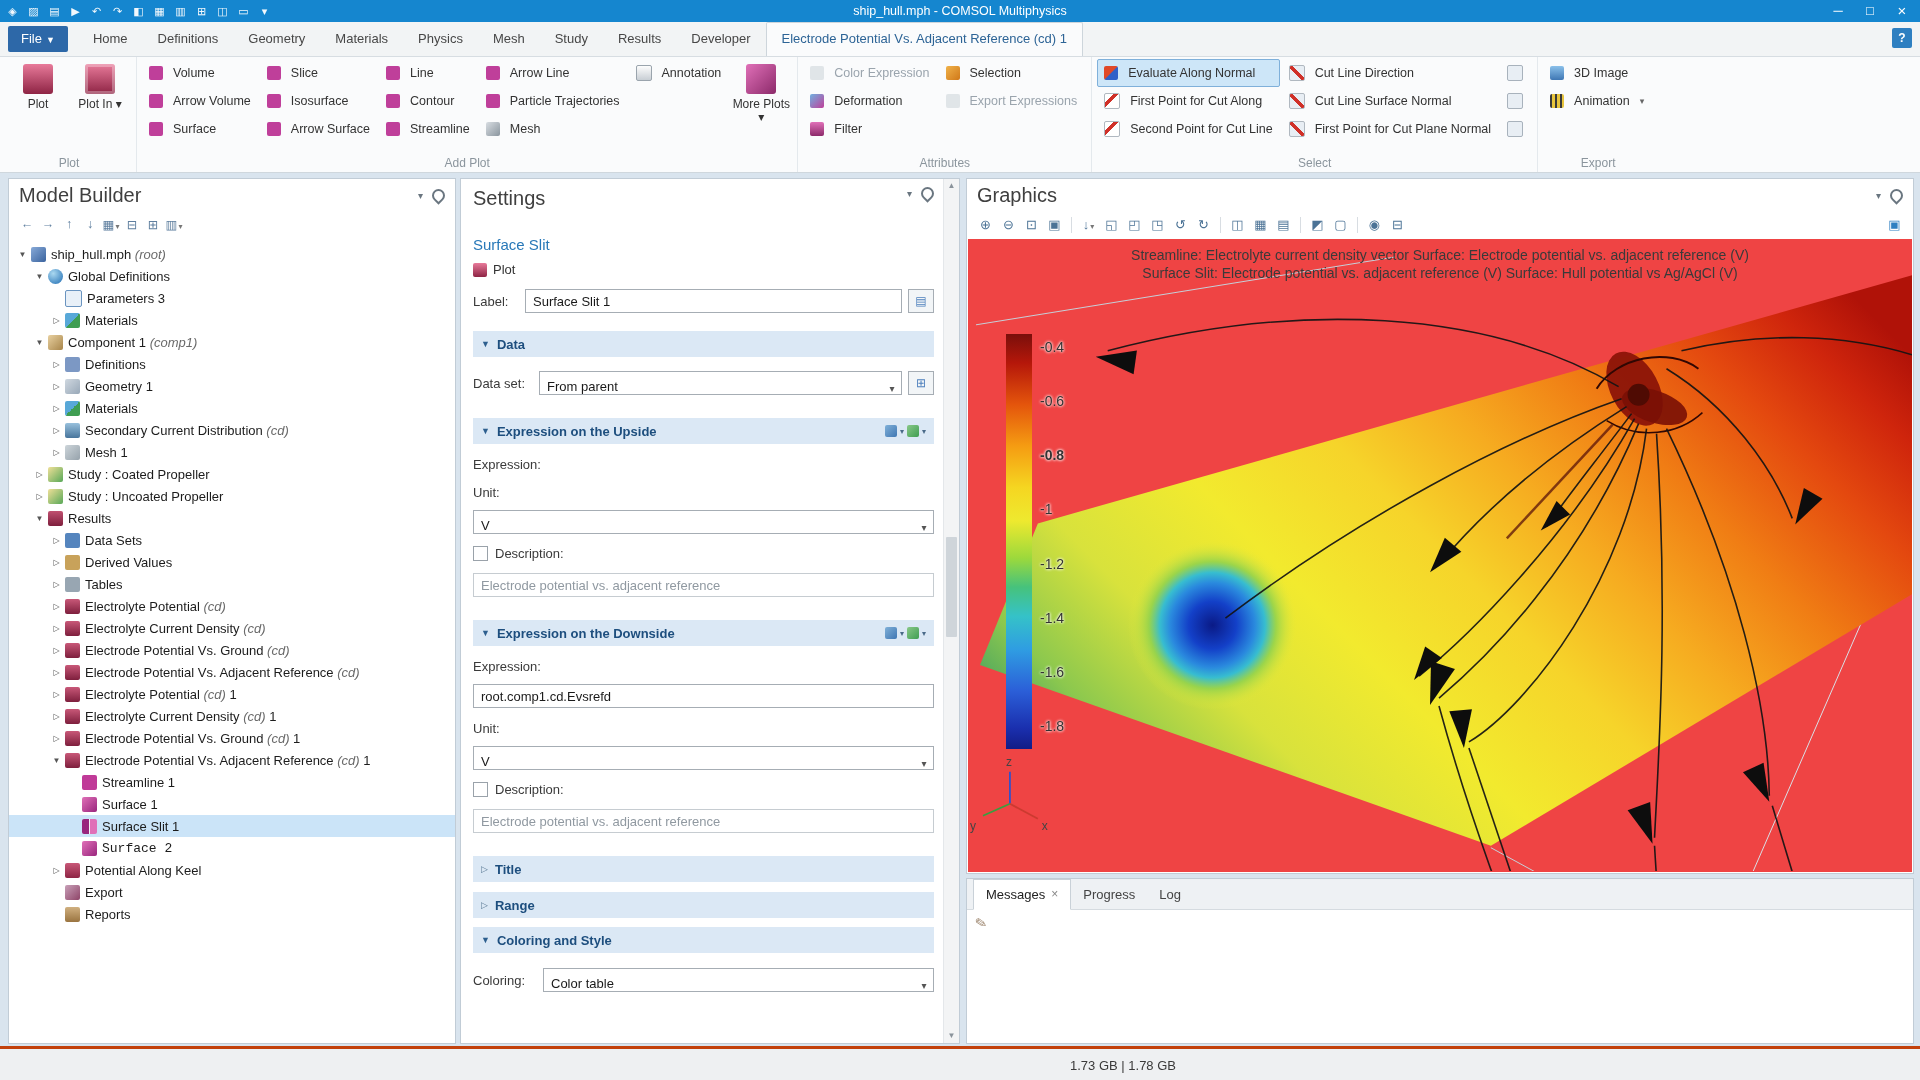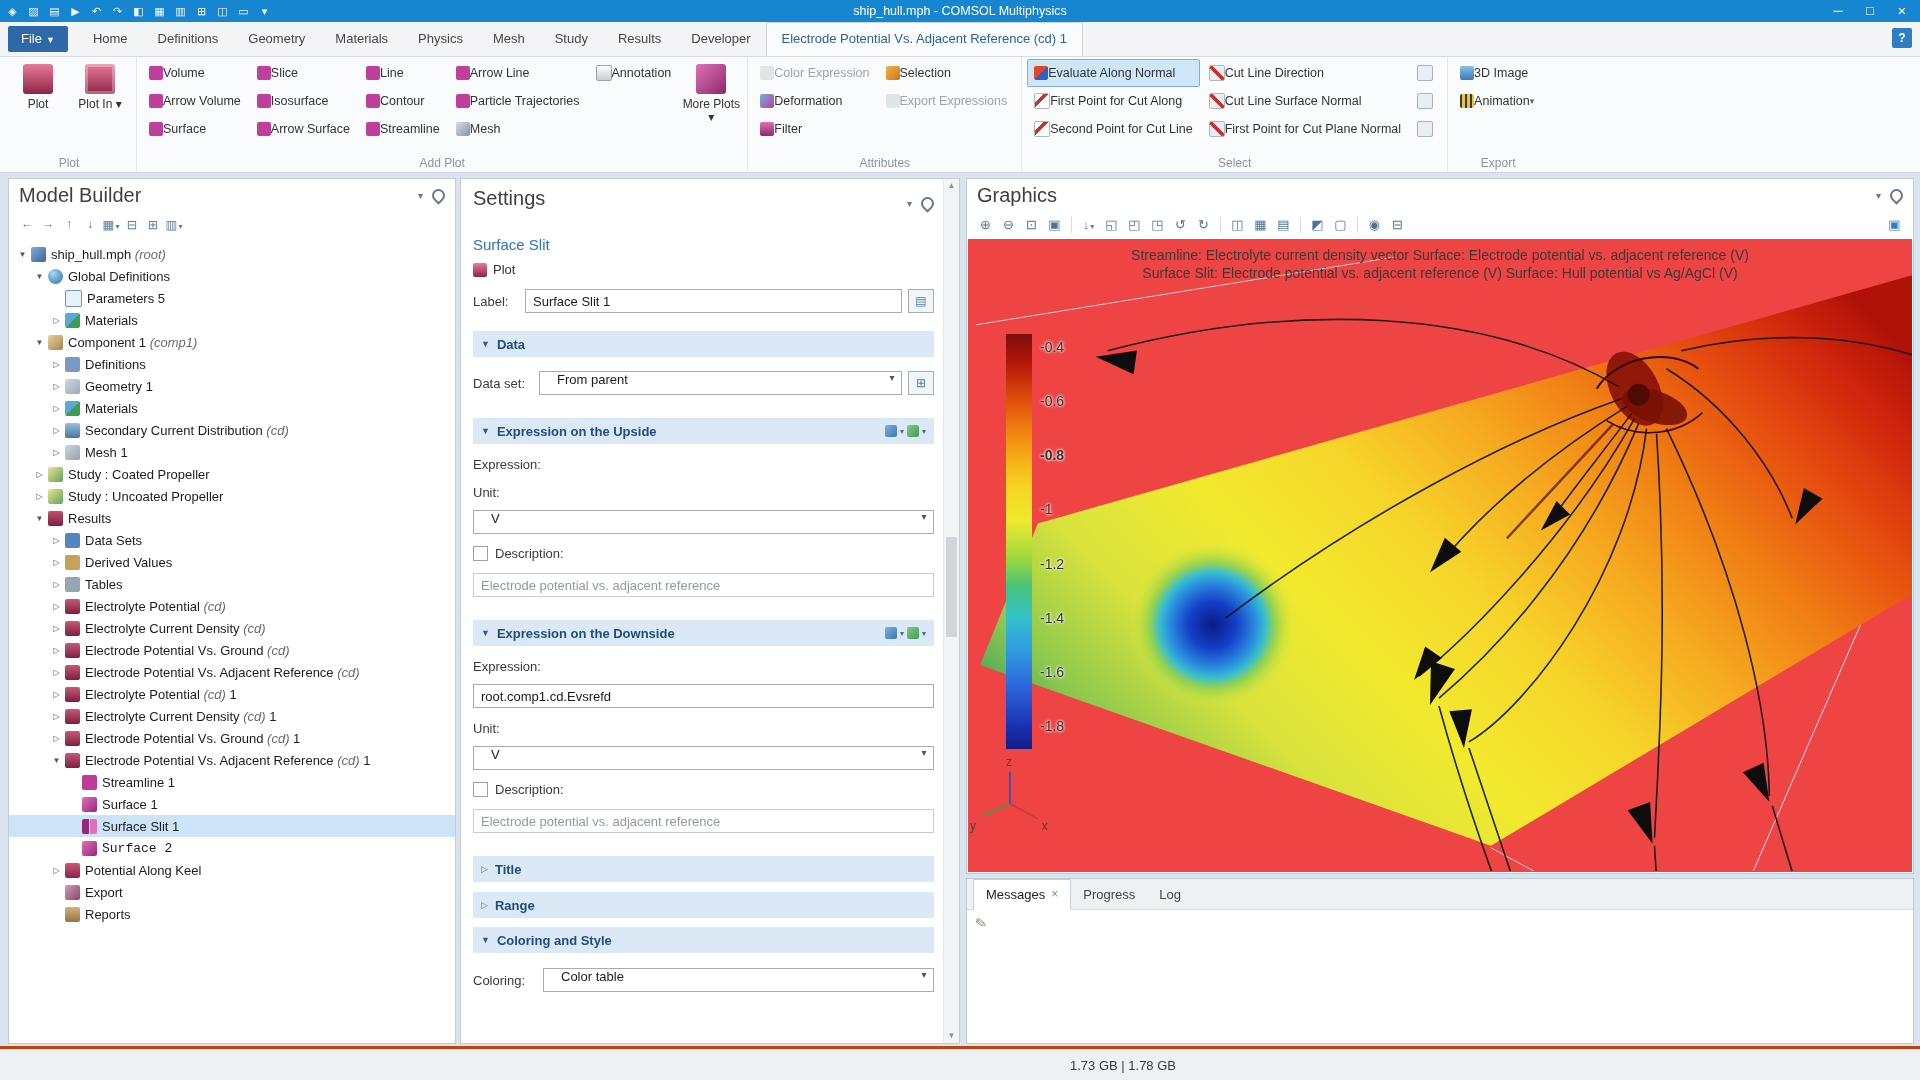--- a/index.html
+++ b/index.html
@@ -32,21 +32,21 @@
            text-align:center;line-height:20px;border-radius:2px;font-weight:bold;font-size:12px}
 
   
   .ribbon{position:absolute;top:56px;left:0;right:0;height:116px;background:#fafbfc;
           border-bottom:1px solid #cfd7dd;display:flex;align-items:stretch;padding:0 2px;z-index:30}
   .rgroup{display:flex;flex-direction:column;padding:3px 5px 0}
   .rgroup+.rgroup{border-left:1px solid #e4e9ed}
   .rgroup-content{flex:1;display:flex;align-items:flex-start}
   .rgroup-label{height:18px;line-height:18px;text-align:center;color:#8b959d;font-size:12px}
   .smallcol{display:flex;flex-direction:column;margin-right:2px}
-  .sbtn{display:flex;align-items:center;gap:0;height:26px;padding:0 6px;font-size:12.5px;color:#333;
+  .sbtn{display:flex;align-items:center;gap:10px;height:26px;padding:0 6px;font-size:12.5px;color:#333;
         border:1px solid transparent;border-radius:2px;white-space:nowrap;cursor:default}
   .sbtn.sel{background:#cde6f8;border-color:#7fb0da}
   .sbtn.dis{color:#9aa4ad}
   .sbtn.dis .sicon{opacity:.45}
   .sicon{width:14px;height:14px;border-radius:2px;background:#bf3f9a;flex:none}
   .sdd{font-size:9px;color:#666}
   .bigbtn{width:58px;display:flex;flex-direction:column;align-items:center;padding:5px 2px 2px;gap:4px}
   .bicon{width:30px;height:30px;border-radius:3px}
   .blabel{font-size:12px;color:#333;text-align:center;line-height:13px}
   .bi-plot{background:linear-gradient(180deg,#e87a9a,#8e2444)}
@@ -102,31 +102,31 @@
   .ic-streamline-plot{background:#c03a98}
   .ic-surface-plot{background:linear-gradient(135deg,#e070b8,#99257d)}
   .ic-surface-slit-plot{background:linear-gradient(90deg,#99257d 46%,#f2f2f2 46%,#f2f2f2 54%,#e070b8 54%)}
   .ic-line-plot-group{background:linear-gradient(180deg,#c85878,#8e2444)}
   .ic-export-node{background:linear-gradient(135deg,#c8a0b8,#8e4468)}
   .ic-reports{background:linear-gradient(180deg,#d0b080,#9a7440)}
 
   
   #settings-panel{left:460px;top:178px;width:498px;bottom:36px}
   .sbody{position:absolute;top:0;bottom:0;left:0;right:15px;padding:8px 10px 0 12px;overflow:hidden}
-  .shead{display:flex;align-items:flex-end}
+  .shead{display:flex;align-items:flex-start}
   .s-sub{margin-top:26px;font-size:15px;color:#2878b8}
   .s-plotrow{margin-top:9px;display:flex;align-items:center;gap:6px;font-size:13px;color:#333}
   .plot-ic{width:14px;height:14px;border-radius:2px;background:linear-gradient(180deg,#e87a9a,#8e2444)}
   .frow{display:flex;align-items:center}
   .fcap{font-size:13px;color:#3a3a3a;flex:none}
   .tinput{height:24px;border:1px solid #a6adb4;background:#fff;display:flex;align-items:center;
           padding:0 7px;font-size:13px;color:#1a1a1a;flex:1;min-width:0;box-sizing:border-box}
   .tinput.dis{color:#9099a1;border-color:#c6ccd1}
-  .combo{height:24px;border:1px solid #a6adb4;background:#fff;display:flex;align-items:flex-start;
-         padding-left:17px;font-size:13px;color:#1a1a1a;flex:1;min-width:0;justify-content:space-between;box-sizing:border-box}
+  .combo{height:24px;border:1px solid #a6adb4;background:#fff;display:flex;align-items:flex-end;
+         padding-left:7px;font-size:13px;color:#1a1a1a;flex:1;min-width:0;justify-content:space-between;box-sizing:border-box}
   .cdd{width:18px;text-align:center;color:#555;font-size:10px}
   .sidebtn{width:26px;height:24px;border:1px solid #a6adb4;background:#f2f5f7;margin-left:6px;
            display:flex;align-items:center;justify-content:center;flex:none;box-sizing:border-box}
   .sb-ic{font-size:12px;color:#4f81bd}
   .sechdr{height:26px;background:#dbe8f5;display:flex;align-items:center;padding:0 8px;gap:7px}
   .tri{font-size:9px;color:#2d5f8f}
   .tri.c{color:#5a7a95}
   .sectitle{font-size:13px;font-weight:bold;color:#1d4e7e}
   .hicons{margin-left:auto;display:flex;align-items:center;gap:3px}
   .hic{width:12px;height:12px;border-radius:2px}
@@ -416,21 +416,21 @@
           <span class="tlabel">ship_hull.mph<span class="tsfx"> (root)</span></span>
         </div>
         <div class="trow" style="padding-left: 23px;">
           <span class="texp">▼</span>
           <span class="tic ic-global-definitions"></span>
           <span class="tlabel">Global Definitions</span>
         </div>
         <div class="trow" style="padding-left: 40px;">
           <span class="texp"></span>
           <span class="tic ic-parameters"></span>
-          <span class="tlabel">Parameters 5</span>
+          <span class="tlabel">Parameters 3</span>
         </div>
         <div class="trow" style="padding-left: 40px;">
           <span class="texp">▷</span>
           <span class="tic ic-materials"></span>
           <span class="tlabel">Materials</span>
         </div>
         <div class="trow" style="padding-left: 23px;">
           <span class="texp">▼</span>
           <span class="tic ic-component"></span>
           <span class="tlabel">Component 1<span class="tsfx"> (comp1)</span></span>

